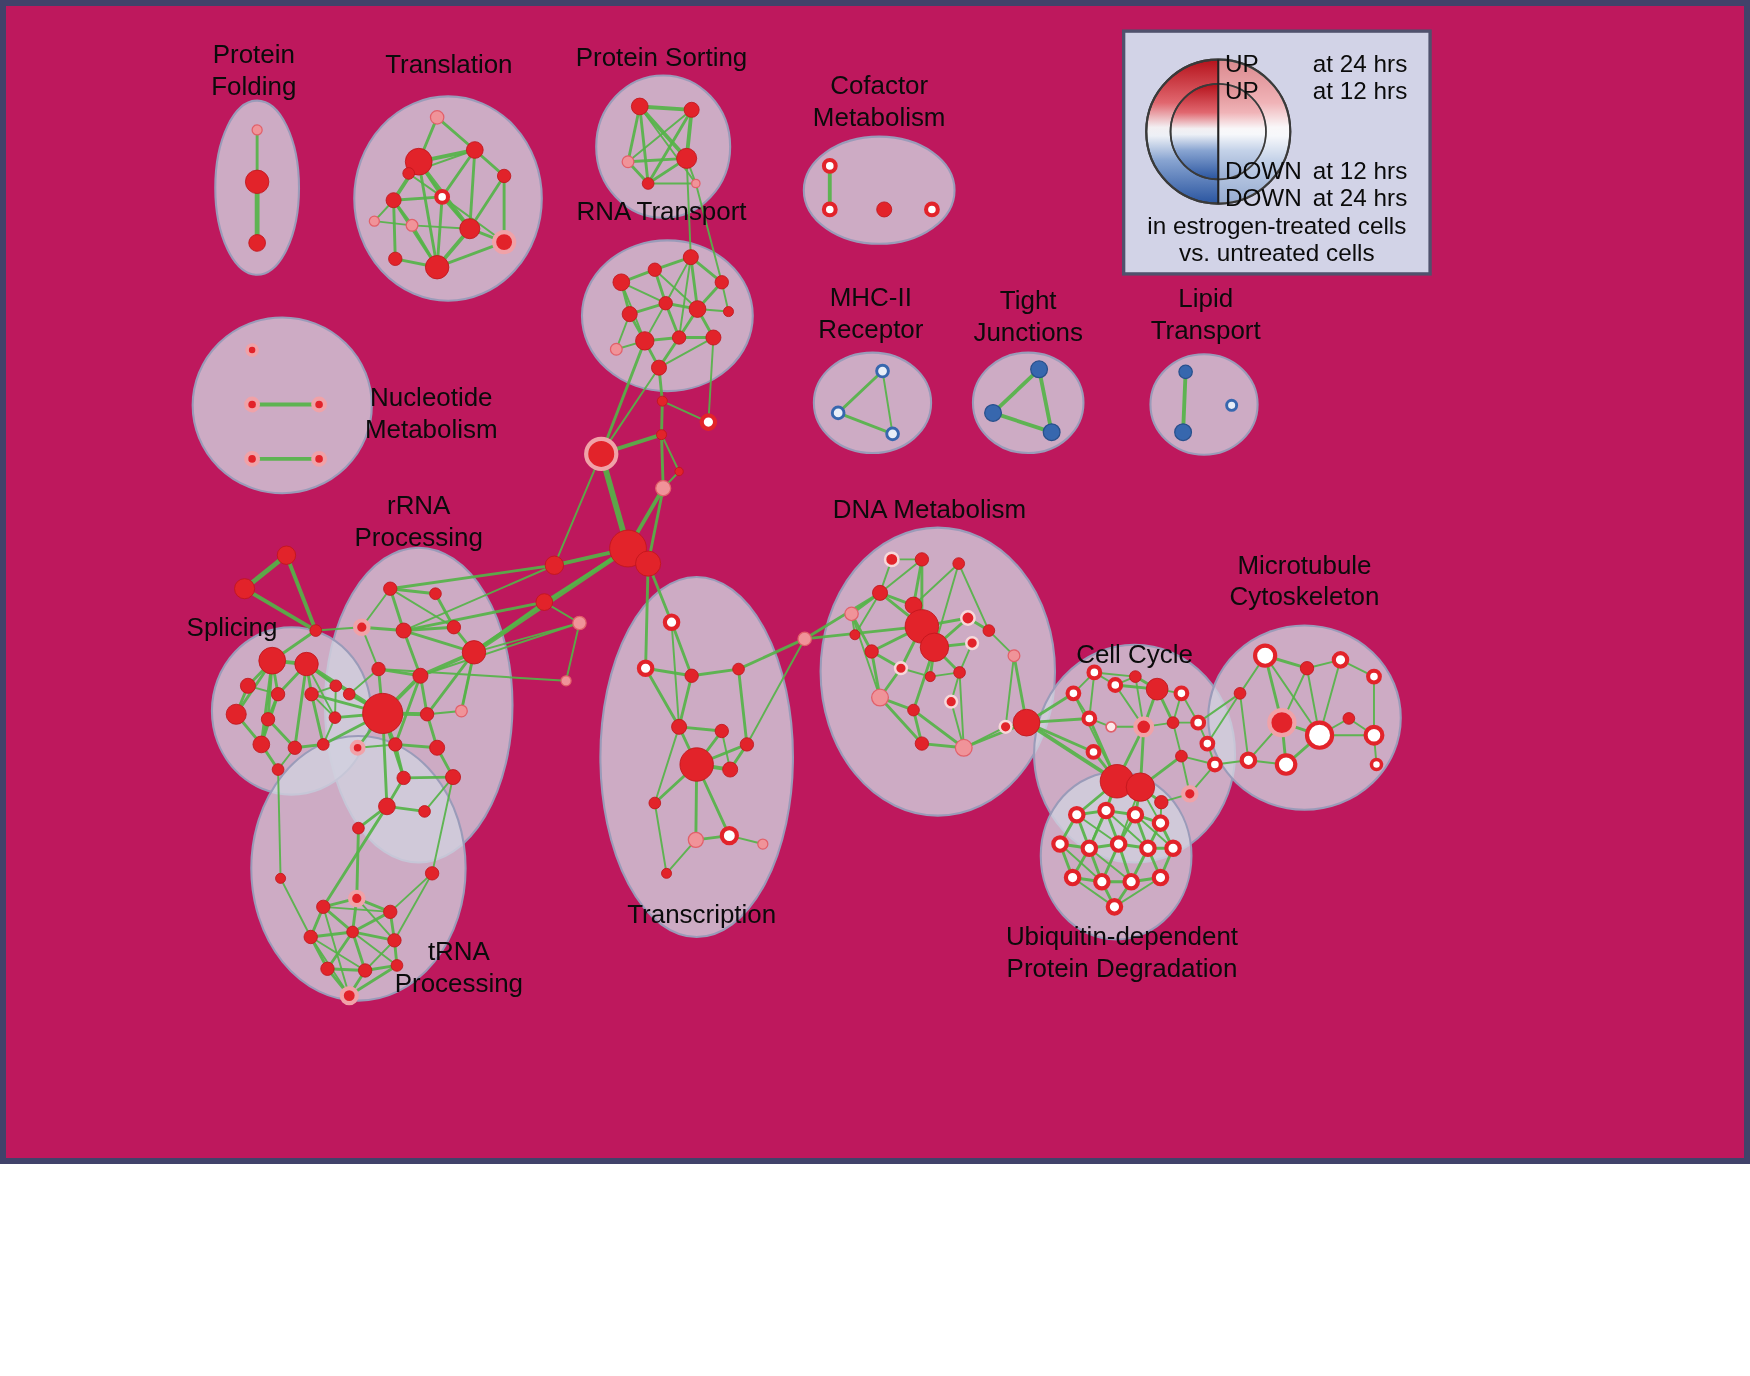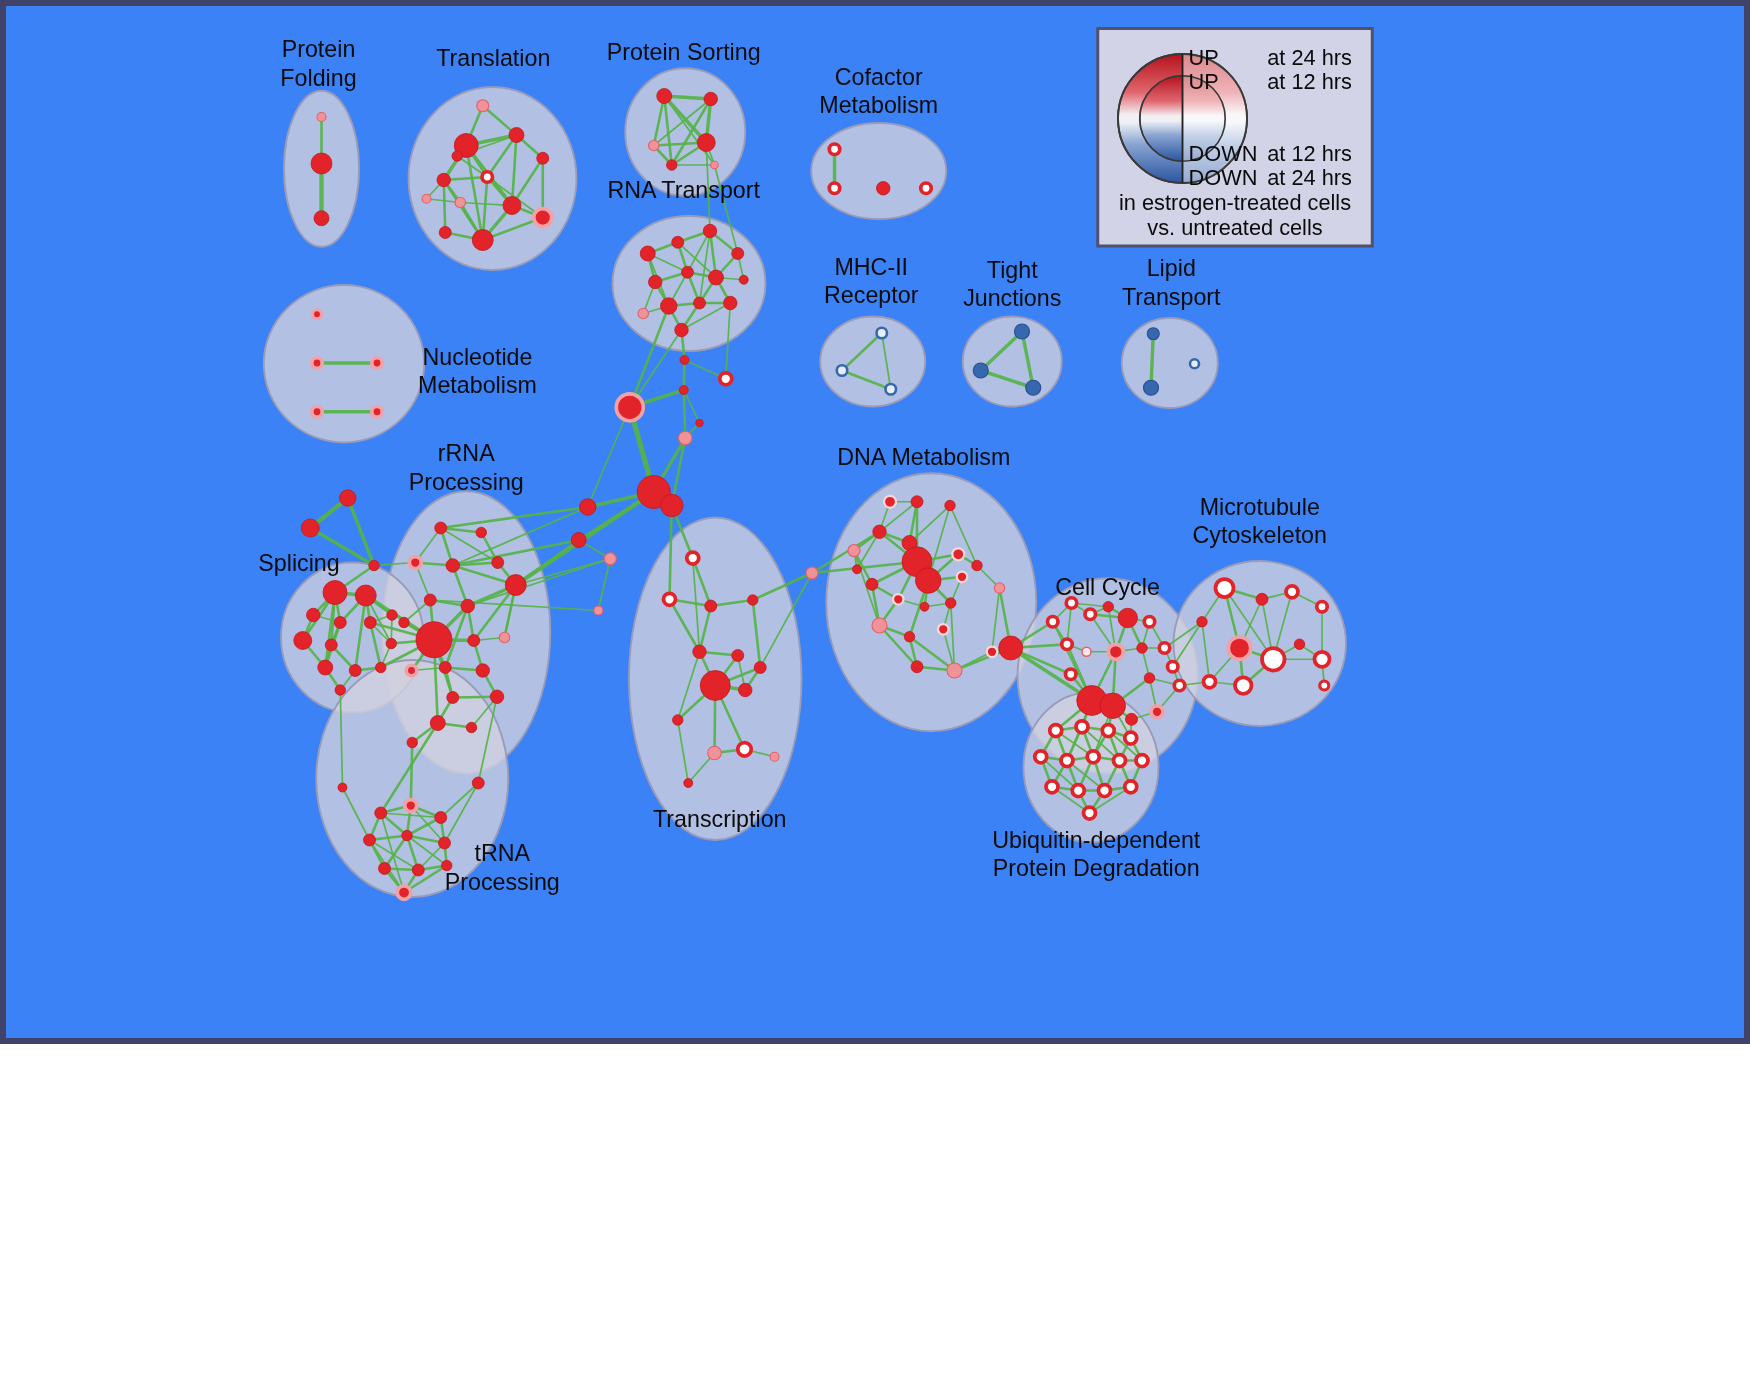--- a/index.html
+++ b/index.html
@@ -1,17 +1,17 @@
 <!DOCTYPE html>
 <html><head>
 <meta charset="utf-8">
 <style>
   html,body{margin:0;padding:0;background:#ffffff;}
-  .figure{position:relative;width:1750px;height:1044px;box-sizing:border-box;
-          border:6px solid #41426a;background:#3b82f6;overflow:hidden;}
+  .figure{position:relative;width:1750px;height:1164px;box-sizing:border-box;
+          border:6px solid #41426a;background:#be185d;overflow:hidden;}
   svg{display:block;width:100%;height:100%;}
   text{font-family:"Liberation Sans","DejaVu Sans",sans-serif;fill:#0b0b0b;}
   .clabel{font-size:31px;}
   .legend-label{font-size:29px;}
   .legend-caption{font-size:29px;}
 </style>
 </head>
 <body>
 
 <div class="figure">

